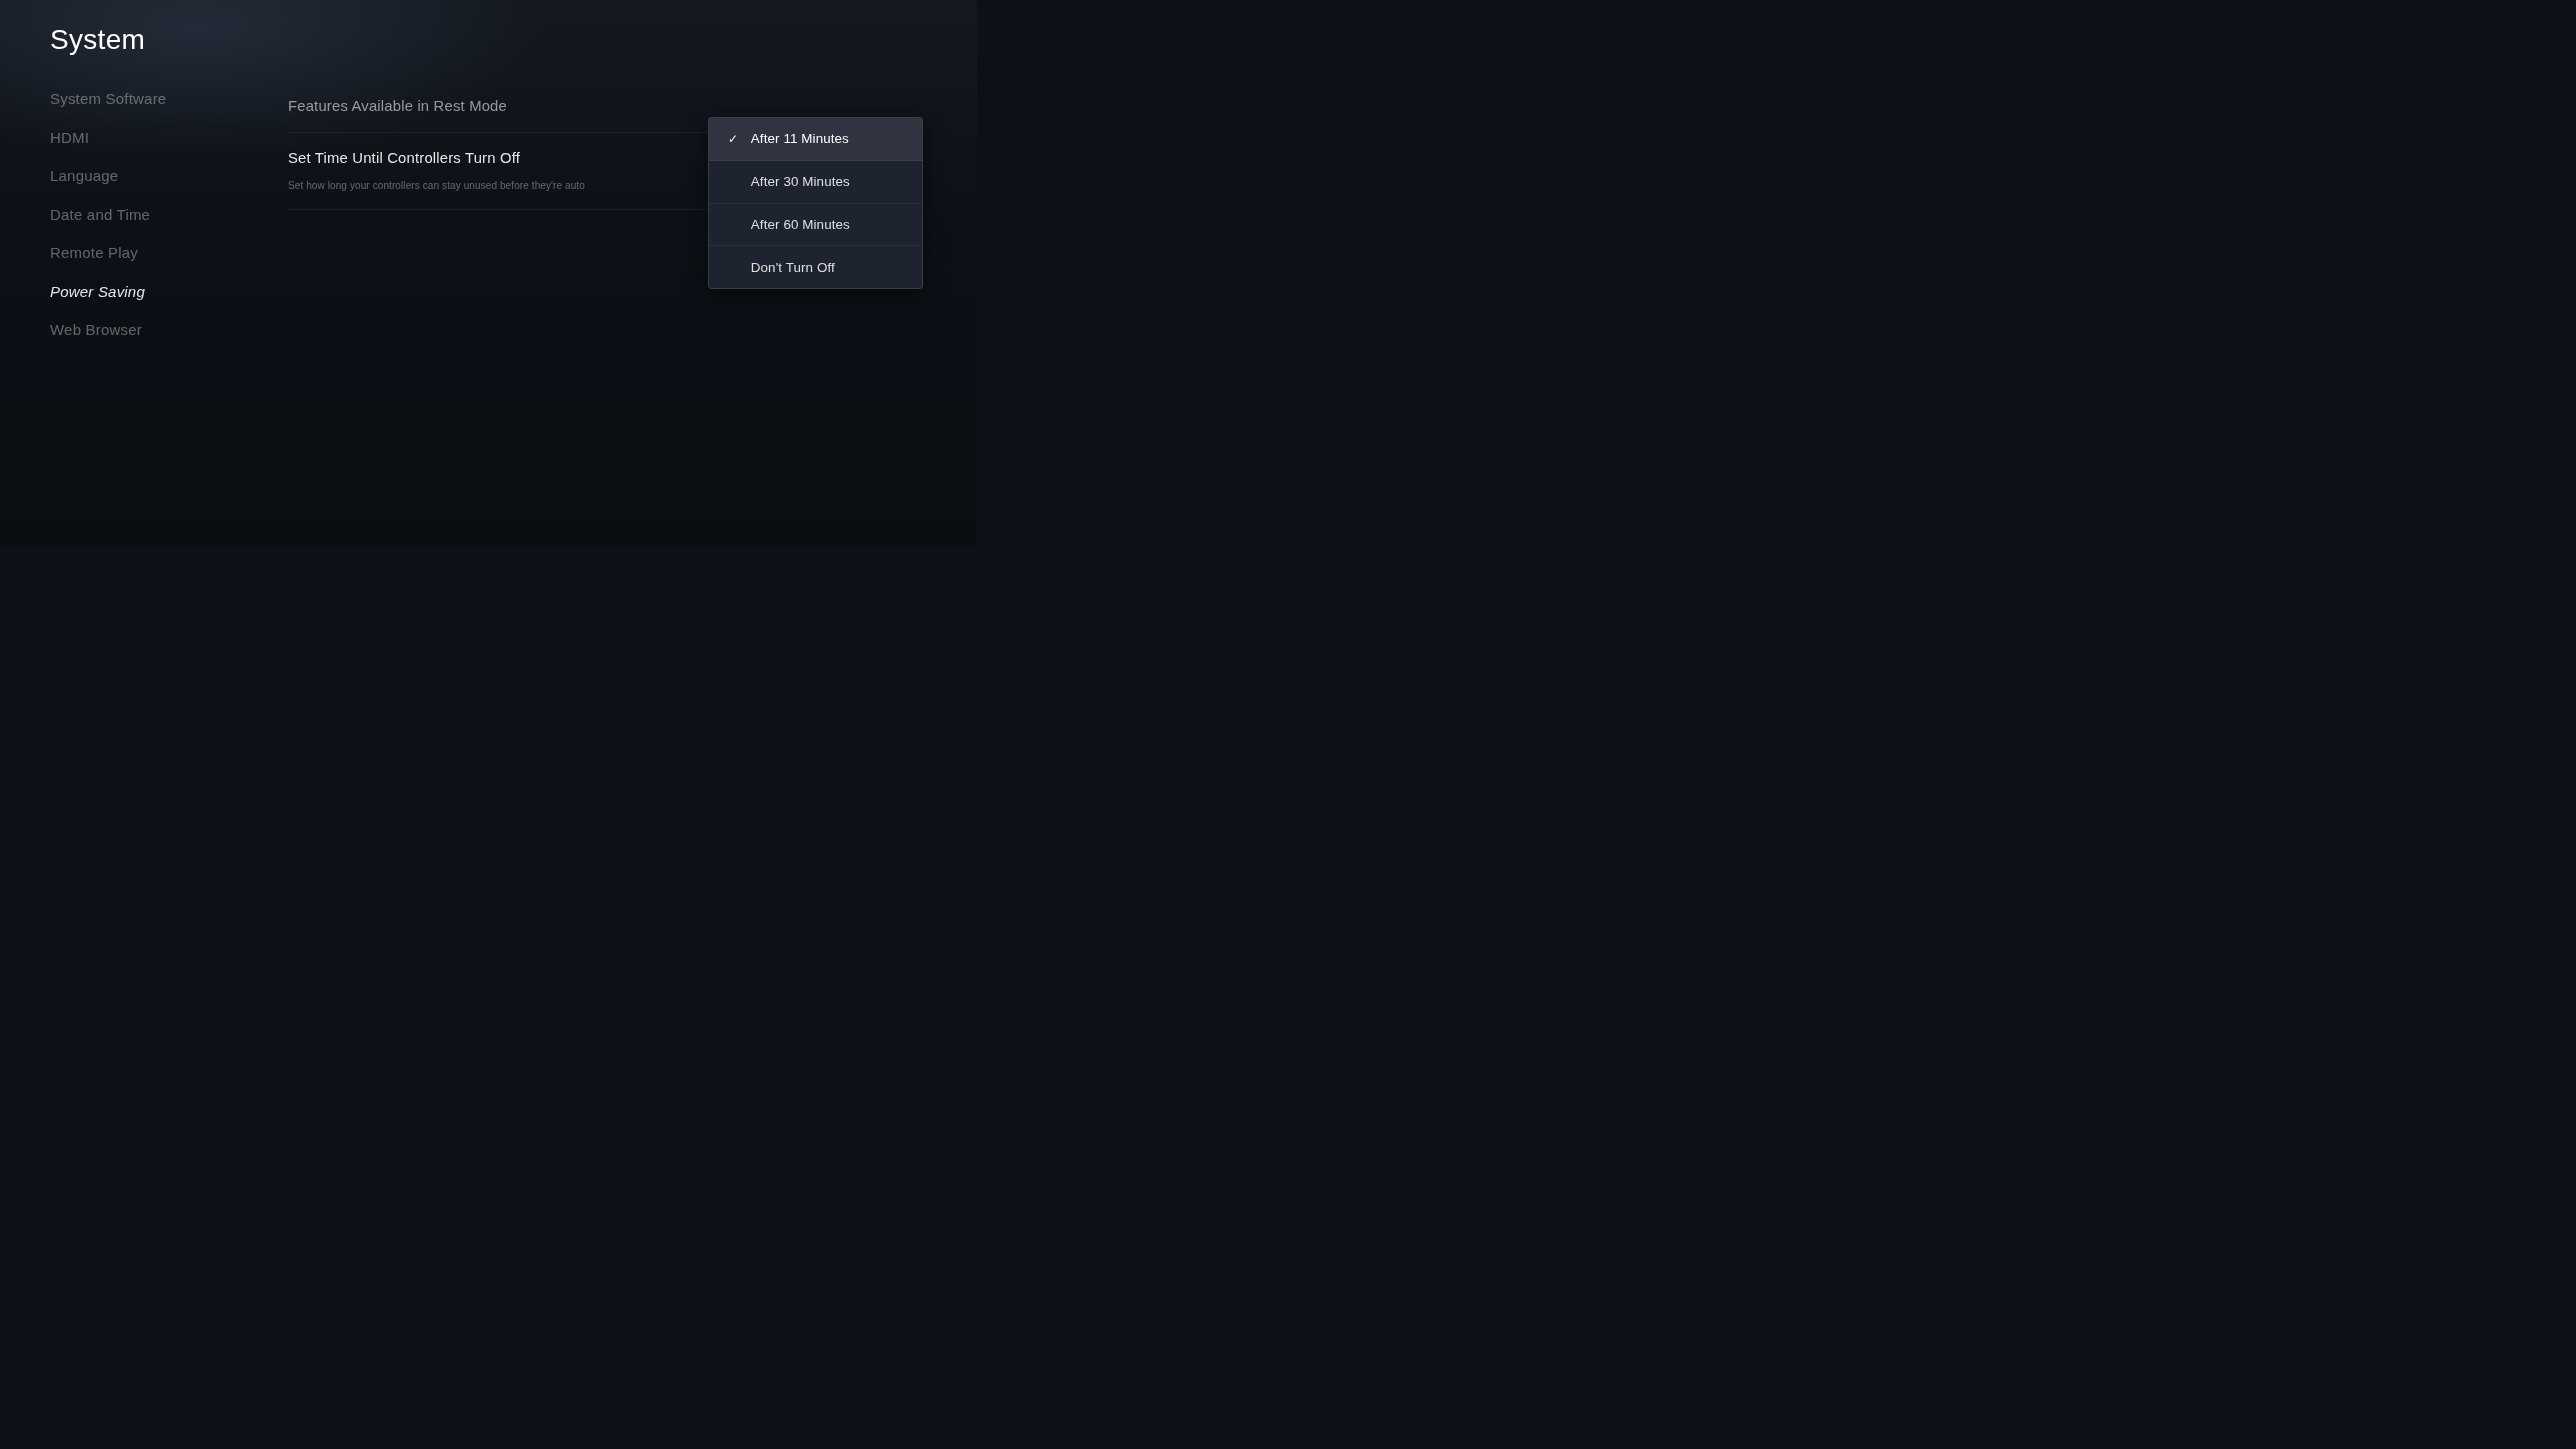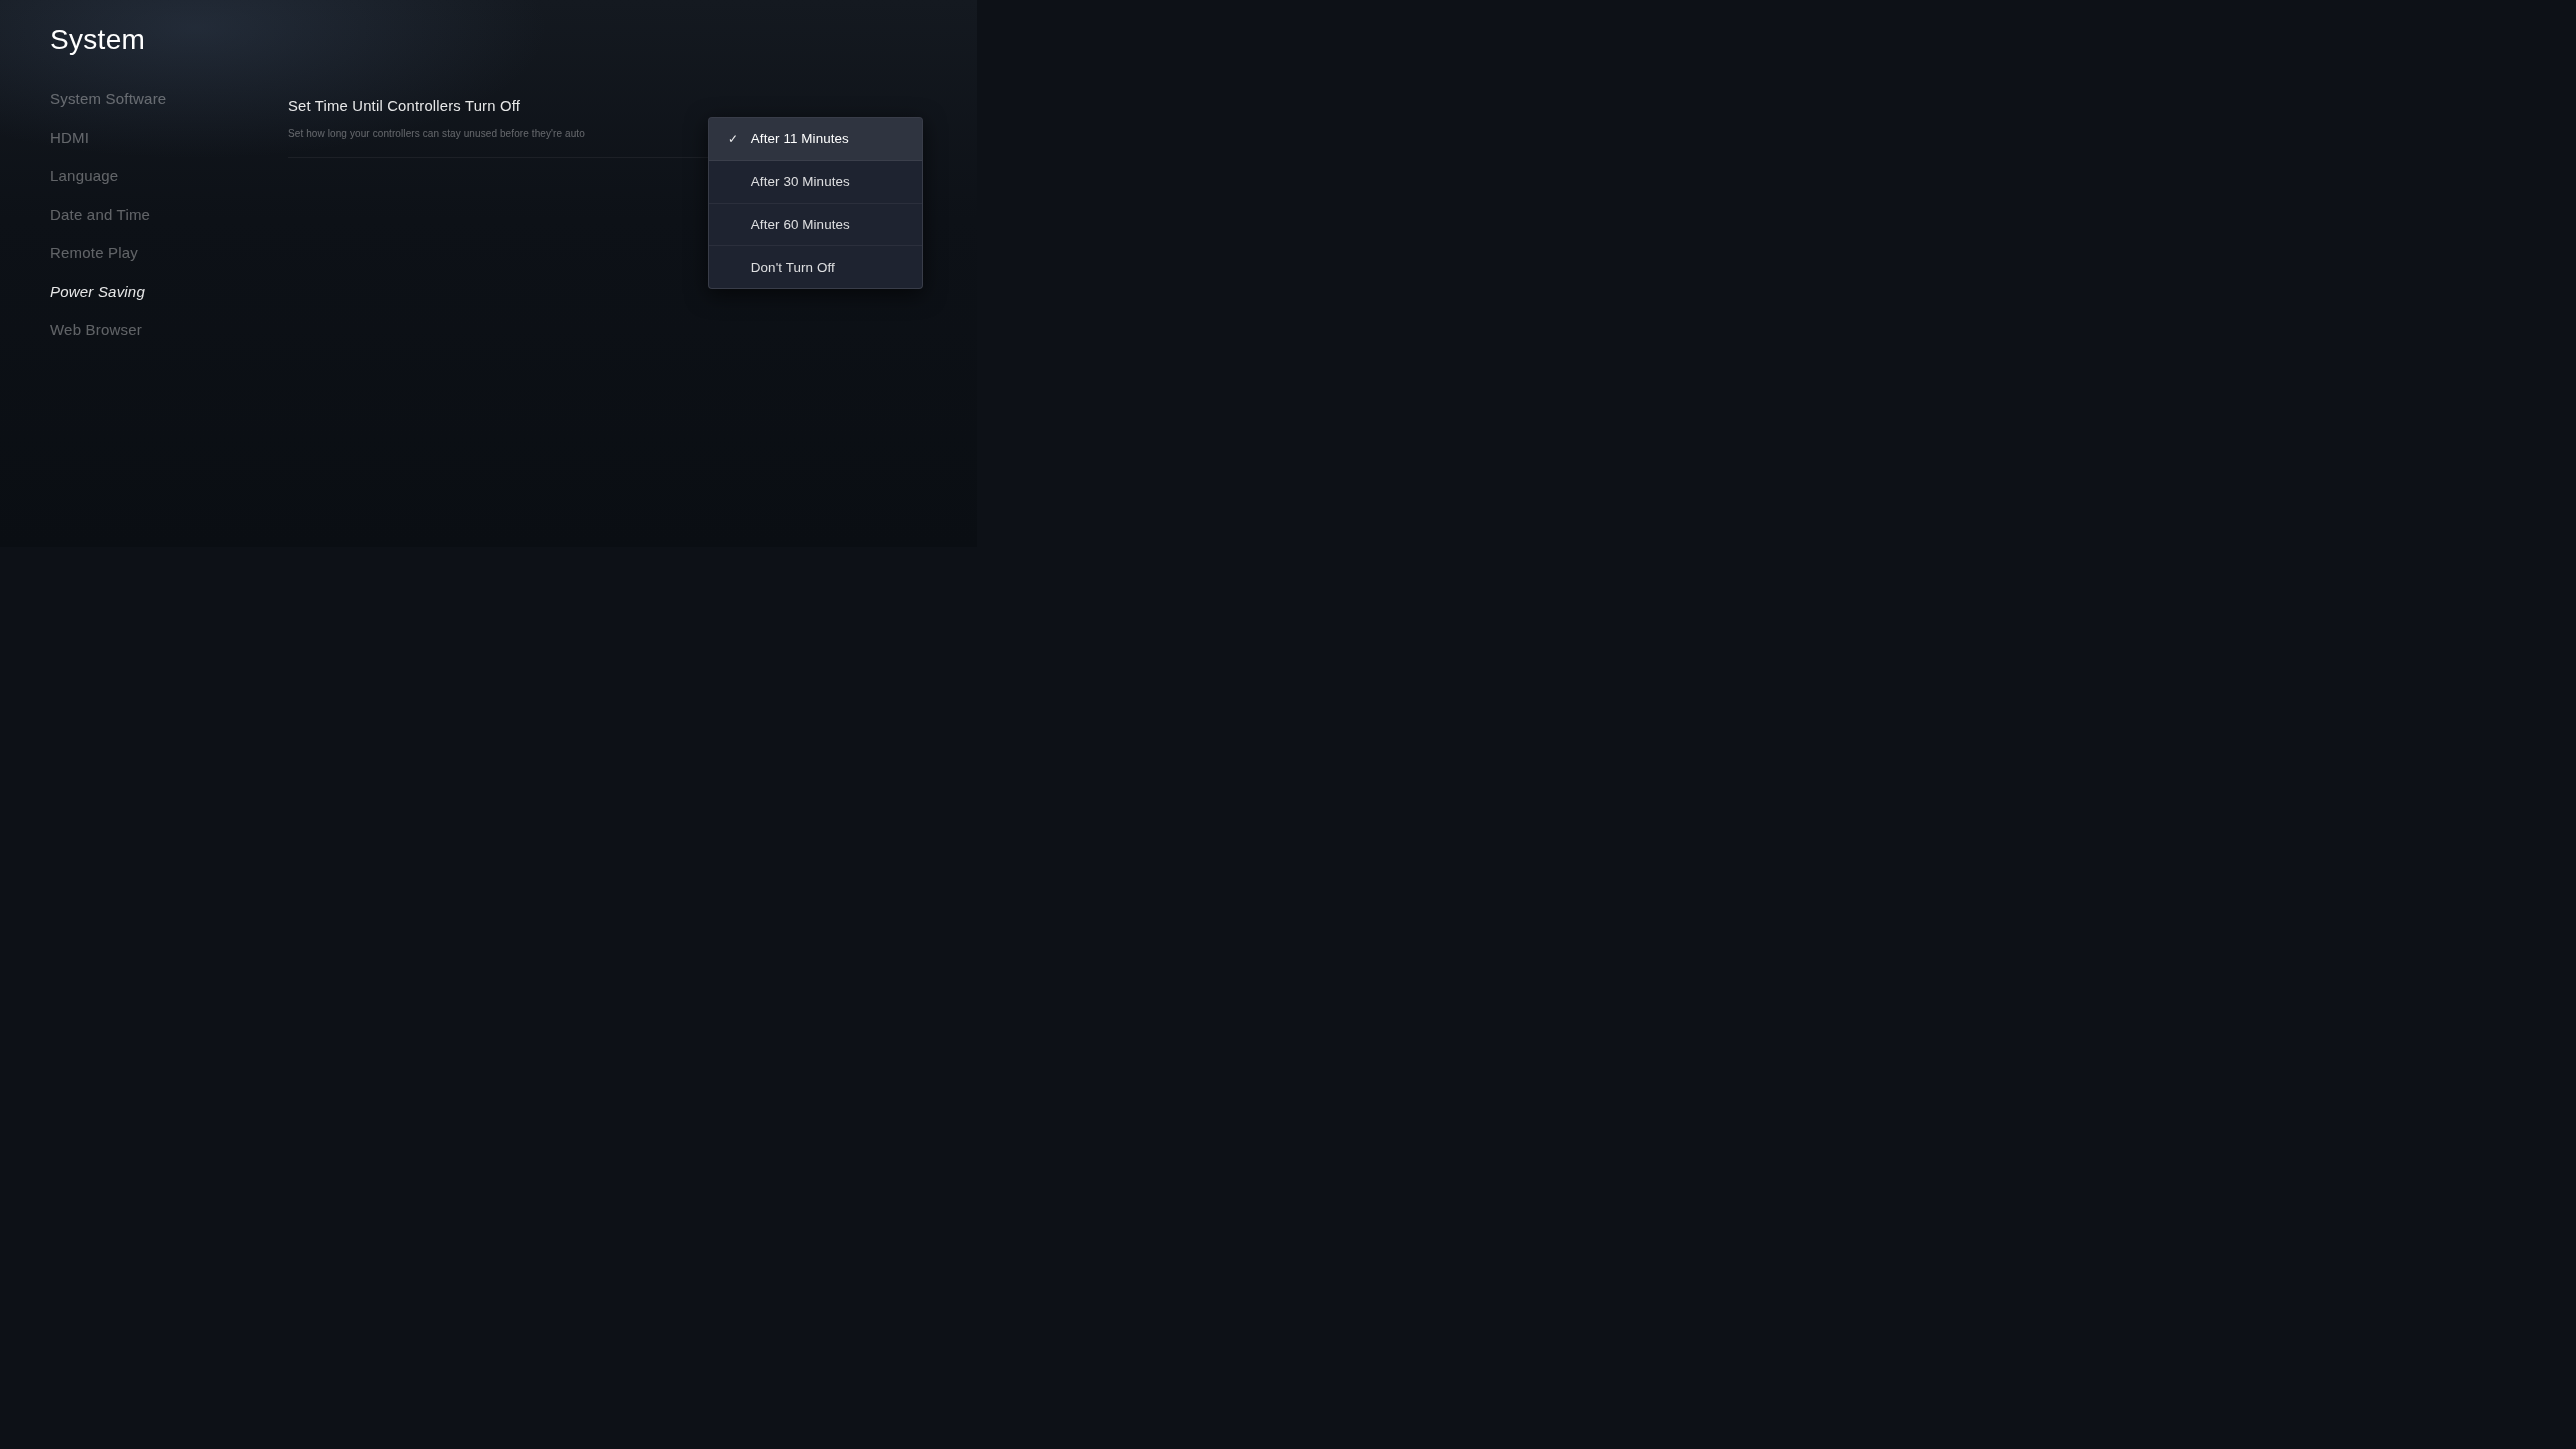--- a/index.html
+++ b/index.html
@@ -169,20 +169,23 @@
   </div>
   <div class="sidebar-item active">
     <span>Power Saving</span>
   </div>
   <div class="sidebar-item">
     <span>Web Browser</span>
   </div>
 </nav>
 
 <div class="main-content">
+  <div class="menu-item">
+    <div class="menu-item-title">Features Available in Rest Mode</div>
+  </div>
   <div class="menu-item focused">
     <div class="menu-item-title">Set Time Until Controllers Turn Off</div>
     <div class="menu-item-subtitle">Set how long your controllers can stay unused before they're auto</div>
   </div>
 </div>
 
 <div class="dropdown">
   <div class="dropdown-item selected">
     <span class="checkmark">✓</span>
     <span>After 11 Minutes</span>

